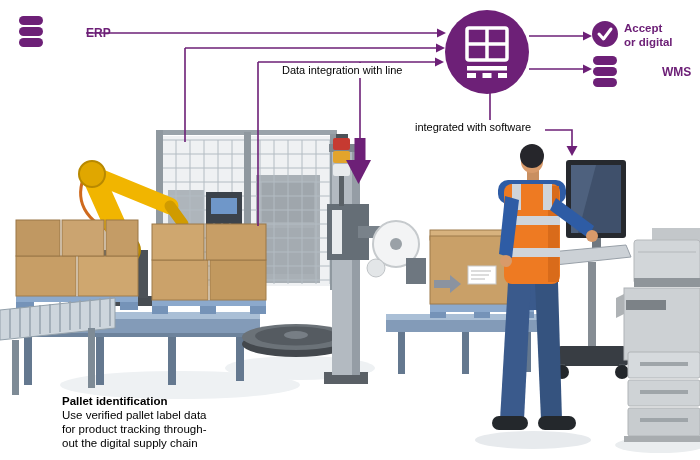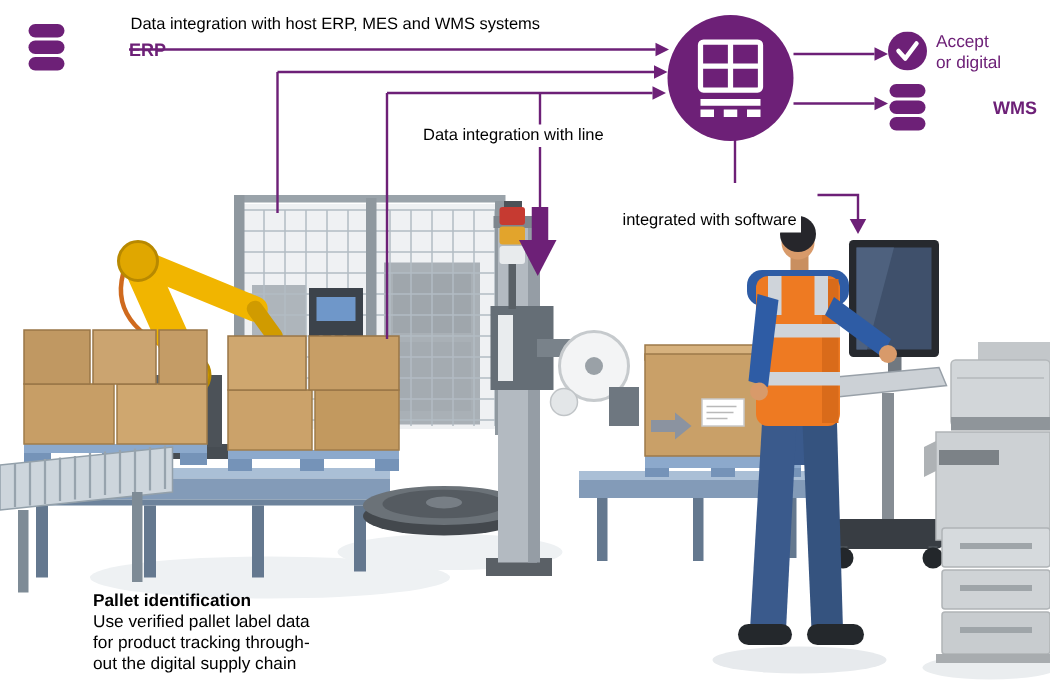--- a/index.html
+++ b/index.html
@@ -1,23 +1,23 @@
 <!DOCTYPE html>
 <html><head>
 <meta charset="utf-8">
 <style>
   * { margin:0; padding:0; box-sizing:border-box; }
   html,body { background:#ffffff; font-family:"Liberation Sans", sans-serif; }
   .stage { position:relative; width:700px; height:460px; background:#ffffff; overflow:hidden; }
   .abs { position:absolute; }
   svg.layer { position:absolute; left:0; top:0; }
   .callout { font-size:11px; line-height:13px; color:#000; }
-  .whitebg { background:#ffffff; padding:1px 3px;margin-top:20px; }
+  .whitebg { background:#ffffff; padding:1px 3px; }
   .purple-label { color:#6d2077; font-weight:bold; font-size:12px; line-height:14px;padding-left:36px; }
-  .accept-label { color:#6d2077; font-weight:normal; font-size:11.5px; line-height:14px; }
+  .accept-label { color:#6d2077; font-weight:bold; font-size:11.5px; line-height:14px; }
   .hub-circle { width:84px; height:84px; border-radius:50%; background:#6d2077;
                 display:flex; align-items:center; justify-content:center; }
   .pallet-id { font-size:11.5px; line-height:14px; color:#000;margin-top:44px; }
   .pallet-id .title { font-weight:bold; }
 </style>
 </head>
 <body>
 
 <div class="stage">
 
@@ -239,21 +239,20 @@
     </g>
   </svg>
 
   <svg class="abs" style="left:18px; top:16px; z-index:3" width="26" height="33" viewBox="0 0 26 33">
     <rect x="1" y="0" width="24" height="9" rx="4.5" fill="#6d2077"></rect>
     <rect x="1" y="11" width="24" height="9" rx="4.5" fill="#6d2077"></rect>
     <rect x="1" y="22" width="24" height="9" rx="4.5" fill="#6d2077"></rect>
   </svg>
   <div class="abs purple-label" style="left:50px; top:26px; z-index:3">ERP</div>
 
-  <div class="abs callout" style="left:87px; top:10px; z-index:3">Data integration with host ERP, MES and WMS systems</div>
 
   <div class="abs hub-circle" style="left:445px; top:10px; z-index:3">
     <svg width="46" height="54" viewBox="0 0 46 54">
       <rect x="3" y="3" width="40" height="32" rx="2" fill="none" stroke="#ffffff" stroke-width="3.5"></rect>
       <path d="M23 3 V35 M3 19 H43" stroke="#ffffff" stroke-width="3.5" fill="none"></path>
       <rect x="3" y="41" width="40" height="4.5" fill="#ffffff"></rect>
       <rect x="3" y="48" width="9" height="5" fill="#ffffff"></rect>
       <rect x="18.5" y="48" width="9" height="5" fill="#ffffff"></rect>
       <rect x="34" y="48" width="9" height="5" fill="#ffffff"></rect>
     </svg>

